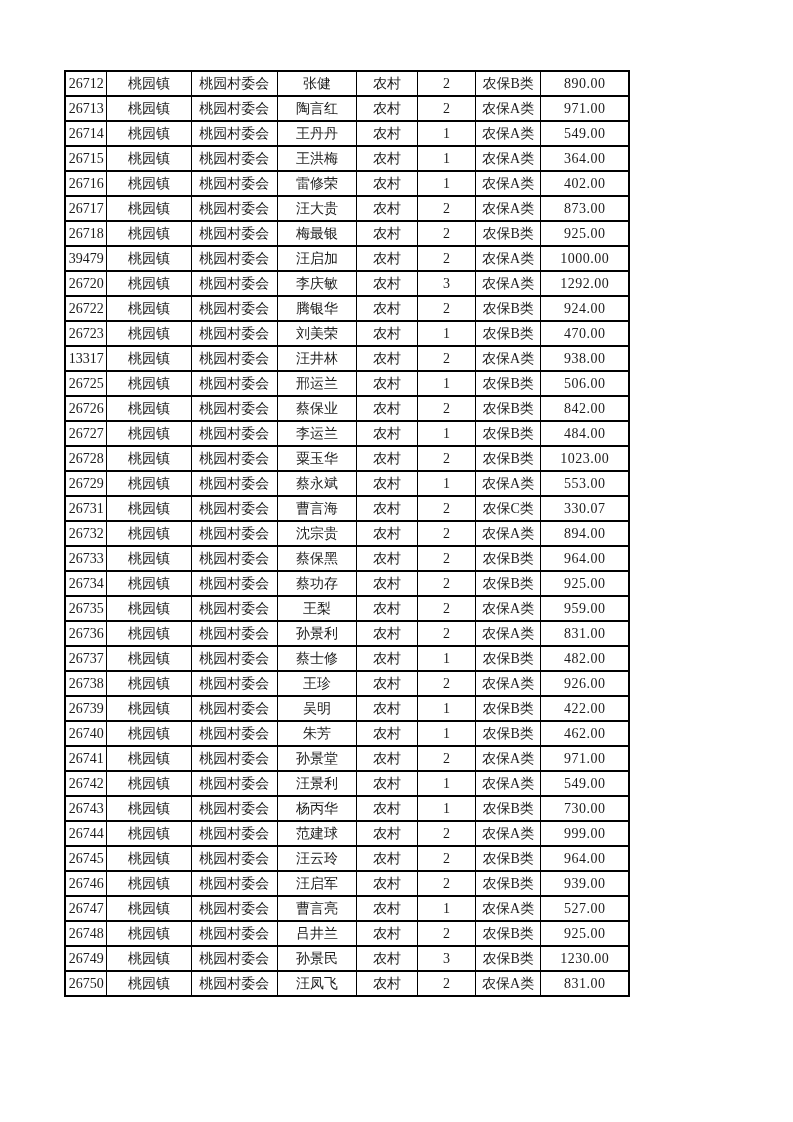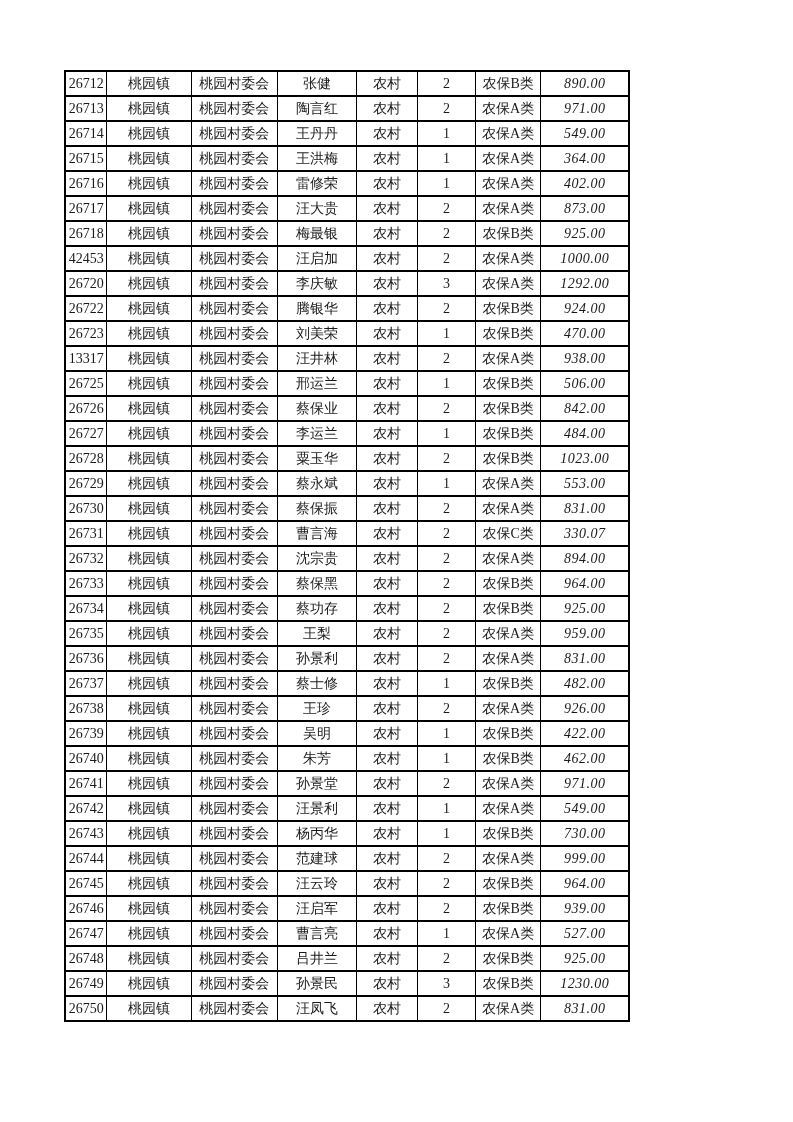--- a/index.html
+++ b/index.html
@@ -45,21 +45,21 @@
     overflow: hidden;
   }
   col.c-id       { width: 43px; }
   col.c-town     { width: 92px; }
   col.c-village  { width: 89px; }
   col.c-name     { width: 86px; }
   col.c-res      { width: 67px; }
   col.c-count    { width: 67px; }
   col.c-cat      { width: 68px; }
   col.c-amount   { width: 95px; }
-  td.amount { letter-spacing: 0.5px; font-style: italic; }
+  td.amount { letter-spacing: 0.5px; }
 </style>
 </head>
 <body>
 
 <div class="page">
   <table class="roster">
     <colgroup>
       <col class="c-id">
       <col class="c-town">
       <col class="c-village">
@@ -141,21 +141,21 @@
     <td>桃园镇</td>
     <td>桃园村委会</td>
     <td>梅最银</td>
     <td>农村</td>
     <td>2</td>
     <td>农保B类</td>
     <td class="amount">925.00</td>
   </tr>
 
   <tr>
-    <td>42453</td>
+    <td>39479</td>
     <td>桃园镇</td>
     <td>桃园村委会</td>
     <td>汪启加</td>
     <td>农村</td>
     <td>2</td>
     <td>农保A类</td>
     <td class="amount">1000.00</td>
   </tr>
 
   <tr>
@@ -251,30 +251,20 @@
     <td>26729</td>
     <td>桃园镇</td>
     <td>桃园村委会</td>
     <td>蔡永斌</td>
     <td>农村</td>
     <td>1</td>
     <td>农保A类</td>
     <td class="amount">553.00</td>
   </tr>
 
-  <tr>
-    <td>26730</td>
-    <td>桃园镇</td>
-    <td>桃园村委会</td>
-    <td>蔡保振</td>
-    <td>农村</td>
-    <td>2</td>
-    <td>农保A类</td>
-    <td class="amount">831.00</td>
-  </tr>
 
   <tr>
     <td>26731</td>
     <td>桃园镇</td>
     <td>桃园村委会</td>
     <td>曹言海</td>
     <td>农村</td>
     <td>2</td>
     <td>农保C类</td>
     <td class="amount">330.07</td>

